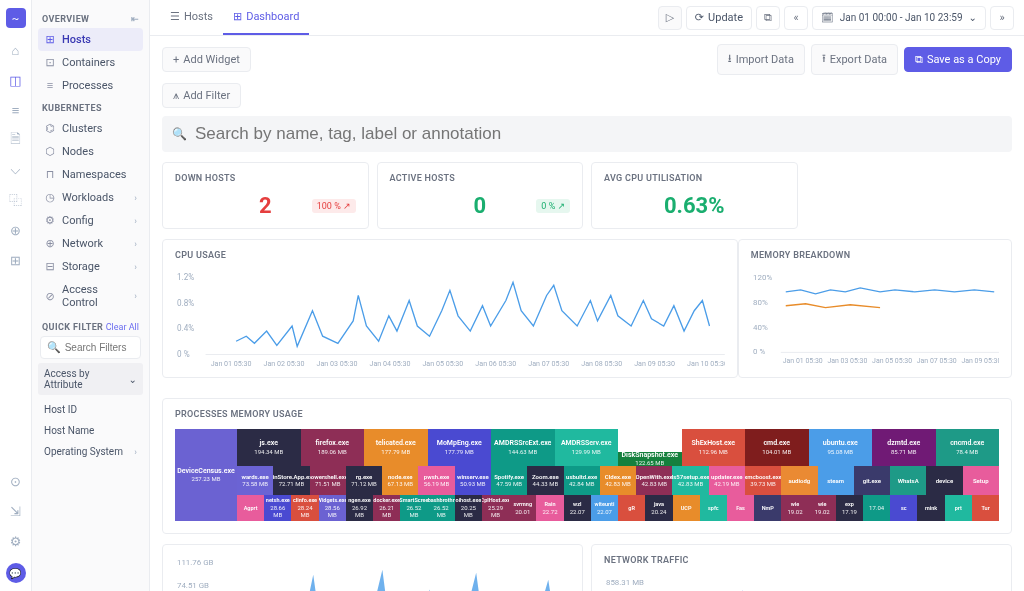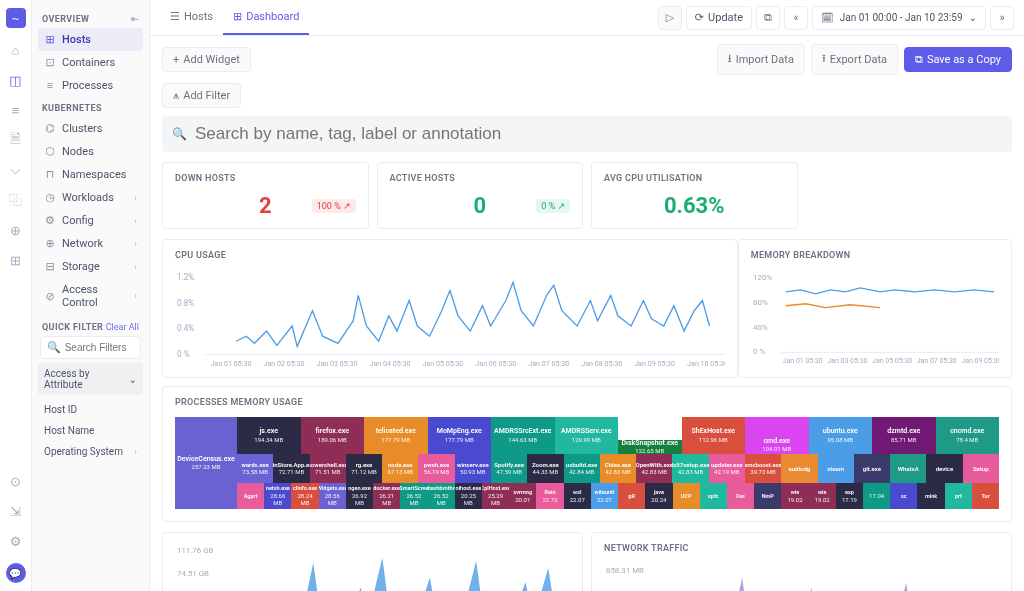--- a/index.html
+++ b/index.html
@@ -47,21 +47,21 @@
 .statcard { border: 1px solid #eaecf0; border-radius: 4px; padding: 10px 12px; }
 .statcard .label { font-size: 9px; font-weight: 600; letter-spacing: 0.3px; color: #6b7280; text-transform: uppercase; margin-bottom: 10px; }
 .statcard .valrow { display: flex; align-items: center; justify-content: center; position: relative; }
 .statcard .val { font-size: 22px; font-weight: 700; }
 .statcard .badge { position: absolute; right: 0; font-size: 9px; padding: 2px 5px; border-radius: 3px; }
 .val.red { color: #e53e3e; }
 .val.green { color: #1aae6f; }
 .val.dark { color: #2d3748; }
 .badge.red { background: #fdeaea; color: #e53e3e; }
 .badge.green { background: #e6f7ef; color: #1aae6f; }
-.chartrow { display: grid; grid-template-columns: 2.1fr 1fr; margin-bottom: 8px; }
+.chartrow { display: grid; grid-template-columns: 2.1fr 1fr; margin-bottom: 20px; }
 .chartcard { border: 1px solid #eaecf0; border-radius: 4px; padding: 10px 12px; }
 .chartcard .title { font-size: 9px; font-weight: 600; letter-spacing: 0.3px; color: #6b7280; text-transform: uppercase; margin-bottom: 10px; }
 .chartcard svg { width: 100%; display: block; }
 .treemapcard { border: 1px solid #eaecf0; border-radius: 4px; padding: 10px 12px 12px; margin-bottom: 10px; }
 .treemapcard .title { font-size: 9px; font-weight: 600; letter-spacing: 0.3px; color: #6b7280; text-transform: uppercase; margin-bottom: 10px; }
 .treemap { display: flex; height: 92px; gap: 0; }
 .tm-cell { display: flex; flex-direction: column; align-items: center; justify-content: center; color: #fff; font-size: 7px; font-weight: 600; text-align: center; line-height: 1.2; overflow: hidden; padding: 1px; }
 .tm-cell .sub { font-size: 6px; font-weight: 400; opacity: 0.9; }
 .bottomrow { display: grid; grid-template-columns: 1fr 1fr; gap: 8px; }
 .yticks { font-size: 8px; fill: #a0aec0; }
@@ -343,21 +343,21 @@
                   <div class="sub">129.99 MB</div>
                 </div>
                 <div class="tm-cell" style="background: #15803d; flex: 1 1 0%; margin-top: 23px;">
                   <div>DiskSnapshot.exe</div>
                   <div class="sub">122.65 MB</div>
                 </div>
                 <div class="tm-cell" style="background: rgb(217, 79, 62); flex: 1 1 0%;">
                   <div>ShExHost.exe</div>
                   <div class="sub">112.96 MB</div>
                 </div>
-                <div class="tm-cell" style="background: #d946ef; flex: 1 1 0%; justify-content: flex-end;">
+                <div class="tm-cell" style="background: #7f1d1d; flex: 1 1 0%;">
                   <div>cmd.exe</div>
                   <div class="sub">104.01 MB</div>
                 </div>
                 <div class="tm-cell" style="background: rgb(75, 157, 232); flex: 1 1 0%;">
                   <div>ubuntu.exe</div>
                   <div class="sub">95.08 MB</div>
                 </div>
                 <div class="tm-cell" style="background: #701a75; flex: 1 1 0%;">
                   <div>dzmtd.exe</div>
                   <div class="sub">85.71 MB</div>

